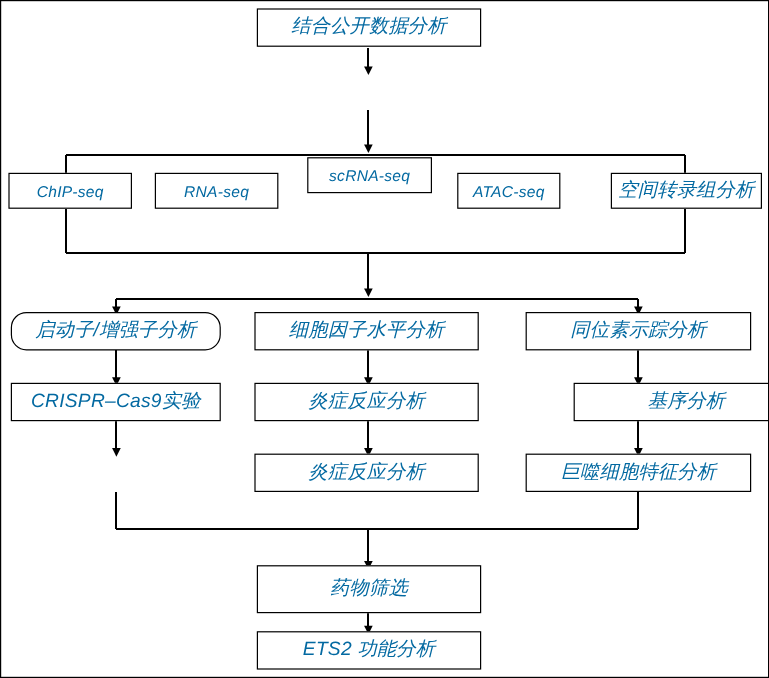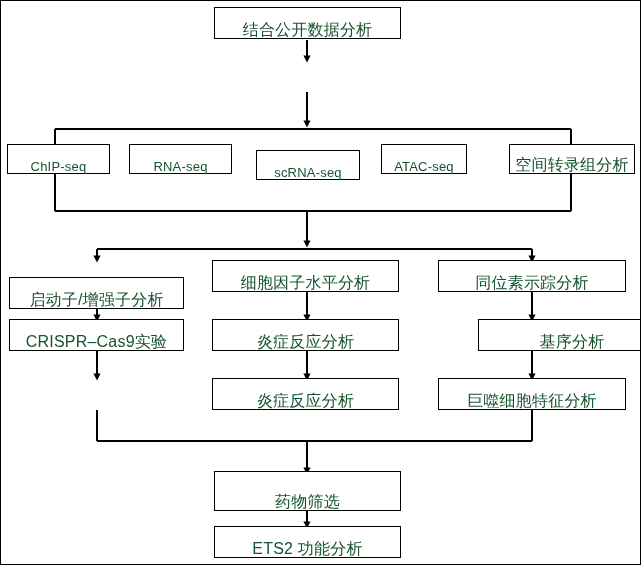--- a/index.html
+++ b/index.html
@@ -25,24 +25,25 @@
     top: 0;
     width: 641px;
     height: 565px;
   }
   .node {
     position: absolute;
     box-sizing: border-box;
     border: 1.6px solid #000000;
     background: #ffffff;
     display: flex;
-    align-items: flex-end;
+    align-items: center;
     justify-content: center;
-    color: #14532d;
+    color: #0369a1;
     z-index: 5;
+    font-style: italic;
   }
   .node .label {
     white-space: nowrap;
     line-height: 1;
     letter-spacing: 0.2px;
   }
   .cjk {
     font-size: 16px;
   }
   .latin {
@@ -105,31 +106,31 @@
     <span class="label cjk">结合公开数据分析</span>
   </div>
 
 
   <div class="node" style="left:6px; top:143px; width:103px; height:30px;">
     <span class="label latin">ChIP-seq</span>
   </div>
   <div class="node" style="left:128px; top:143px; width:103px; height:30px;">
     <span class="label latin">RNA-seq</span>
   </div>
-  <div class="node" style="left:255px; top:149px; width:104px; height:30px;">
+  <div class="node" style="left:255px; top:130px; width:104px; height:30px;">
     <span class="label latin">scRNA-seq</span>
   </div>
   <div class="node" style="left:380px; top:143px; width:86px; height:30px;">
     <span class="label latin">ATAC-seq</span>
   </div>
   <div class="node" style="left:508px; top:143px; width:126px; height:30px;">
     <span class="label cjk">空间转录组分析</span>
   </div>
 
-  <div class="node" style="left:8px; top:276px; width:175px; height:32px;">
+  <div class="node" style="left:8px; top:259px; width:175px; height:32px;border-radius:13px;">
     <span class="label mix">启动子/增强子分析</span>
   </div>
   <div class="node" style="left:211px; top:259px; width:187px; height:32px;">
     <span class="label cjk">细胞因子水平分析</span>
   </div>
   <div class="node" style="left:437px; top:259px; width:188px; height:32px;">
     <span class="label cjk">同位素示踪分析</span>
   </div>
 
   <div class="node" style="left:8px; top:318px; width:175px; height:32px;">

